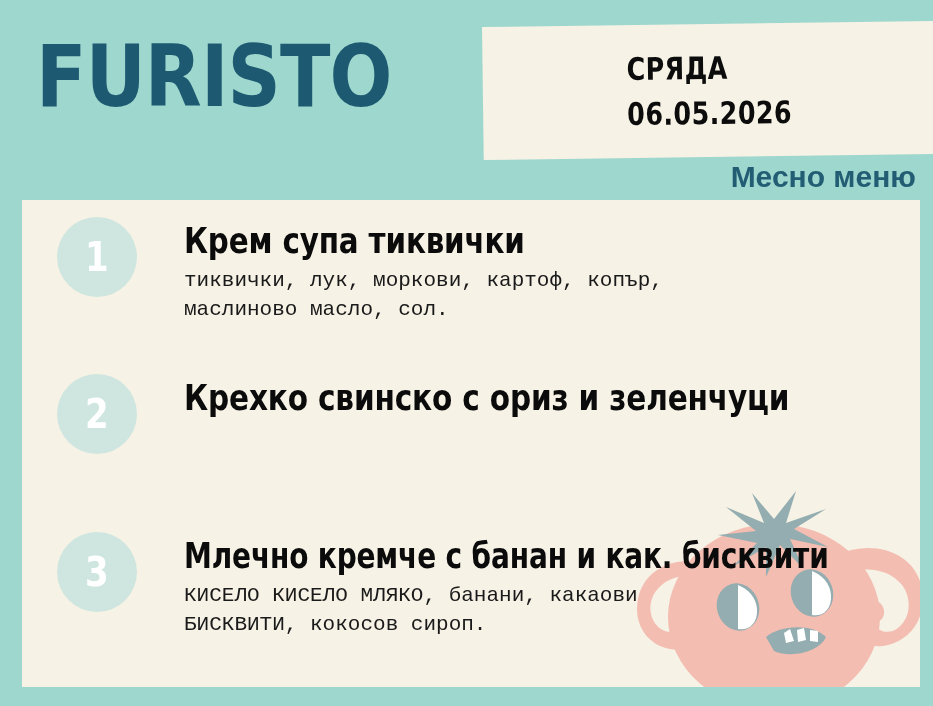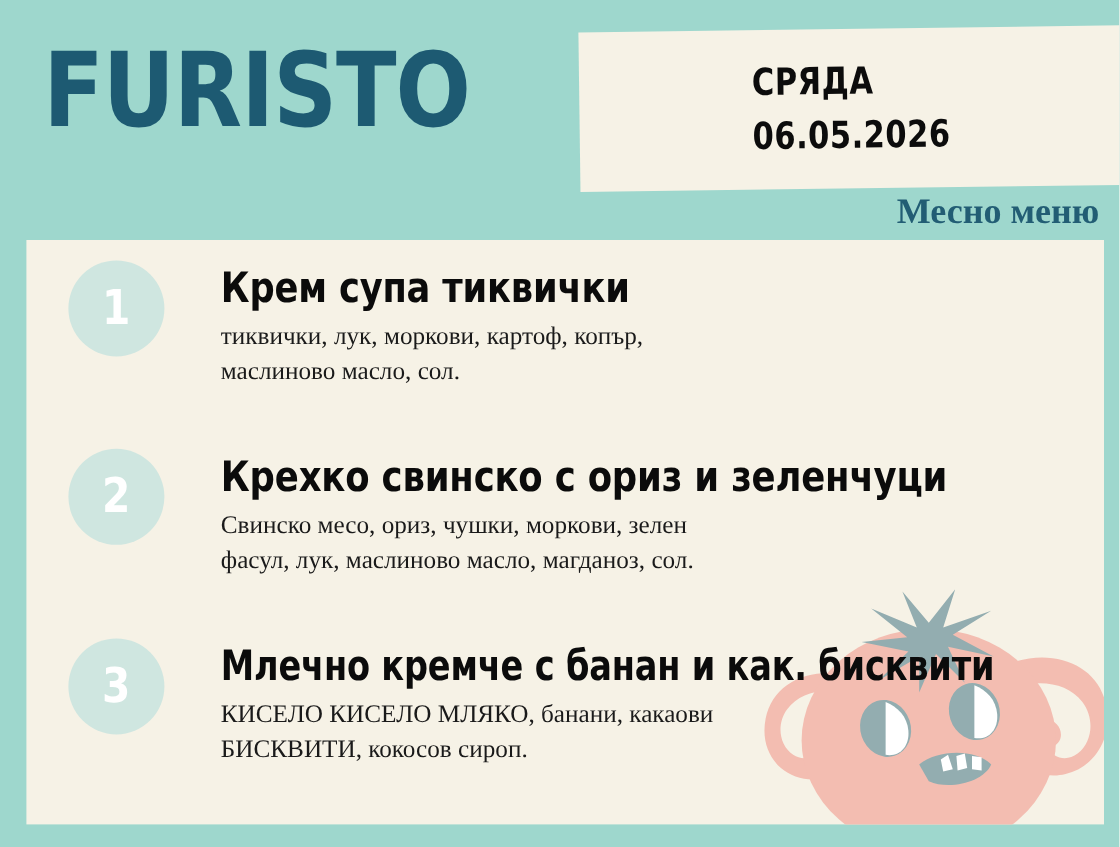--- a/index.html
+++ b/index.html
@@ -76,21 +76,21 @@
     color: #0c0c0c;
     transform: scaleX(0.82);
     transform-origin: left center;
     white-space: nowrap;
   }
 
   #menu-kind {
     position: absolute;
     right: 17px;
     top: 160px;
-    font-family: Liberation Serif, serif;
+    font-family: Liberation Sans, sans-serif;
     font-weight: bold;
     font-size: 30px;
     line-height: 34px;
     color: #225d74;
     letter-spacing: 0px;
     white-space: nowrap;
   }
 
   
   #menu-card {
@@ -165,21 +165,21 @@
     color: #0b0b0b;
     letter-spacing: -0.2px;
     transform-origin: left top;
     white-space: nowrap;
   }
   .menu-item.i0 .item-title { transform: scaleX(0.84); }
   .menu-item.i1 .item-title { transform: scaleX(0.845); }
   .menu-item.i2 .item-title { transform: scaleX(0.80); }
 
   .item-desc {
-    font-family: Liberation Serif, serif;
+    font-family: Liberation Mono, monospace;
     font-weight: normal;
     font-size: 21px;
     line-height: 29px;
     color: #1a1a1a;
     margin-top: 3px;
     white-space: pre-line;
   }
 </style>
 </head>
 <body>
@@ -236,22 +236,20 @@
 маслиново масло, сол.</div>
         </div>
       </div>
 
       <div class="menu-item i1">
         <div class="item-badge">
           <span class="badge-num">2</span>
         </div>
         <div class="item-body">
           <div class="item-title">Крехко свинско с ориз и зеленчуци</div>
-          <div class="item-desc">Свинско месо, ориз, чушки, моркови, зелен
-фасул, лук, маслиново масло, магданоз, сол.</div>
         </div>
       </div>
 
       <div class="menu-item i2">
         <div class="item-badge">
           <span class="badge-num">3</span>
         </div>
         <div class="item-body">
           <div class="item-title">Млечно кремче с банан и как. бисквити</div>
           <div class="item-desc">КИСЕЛО КИСЕЛО МЛЯКО, банани, какаови

